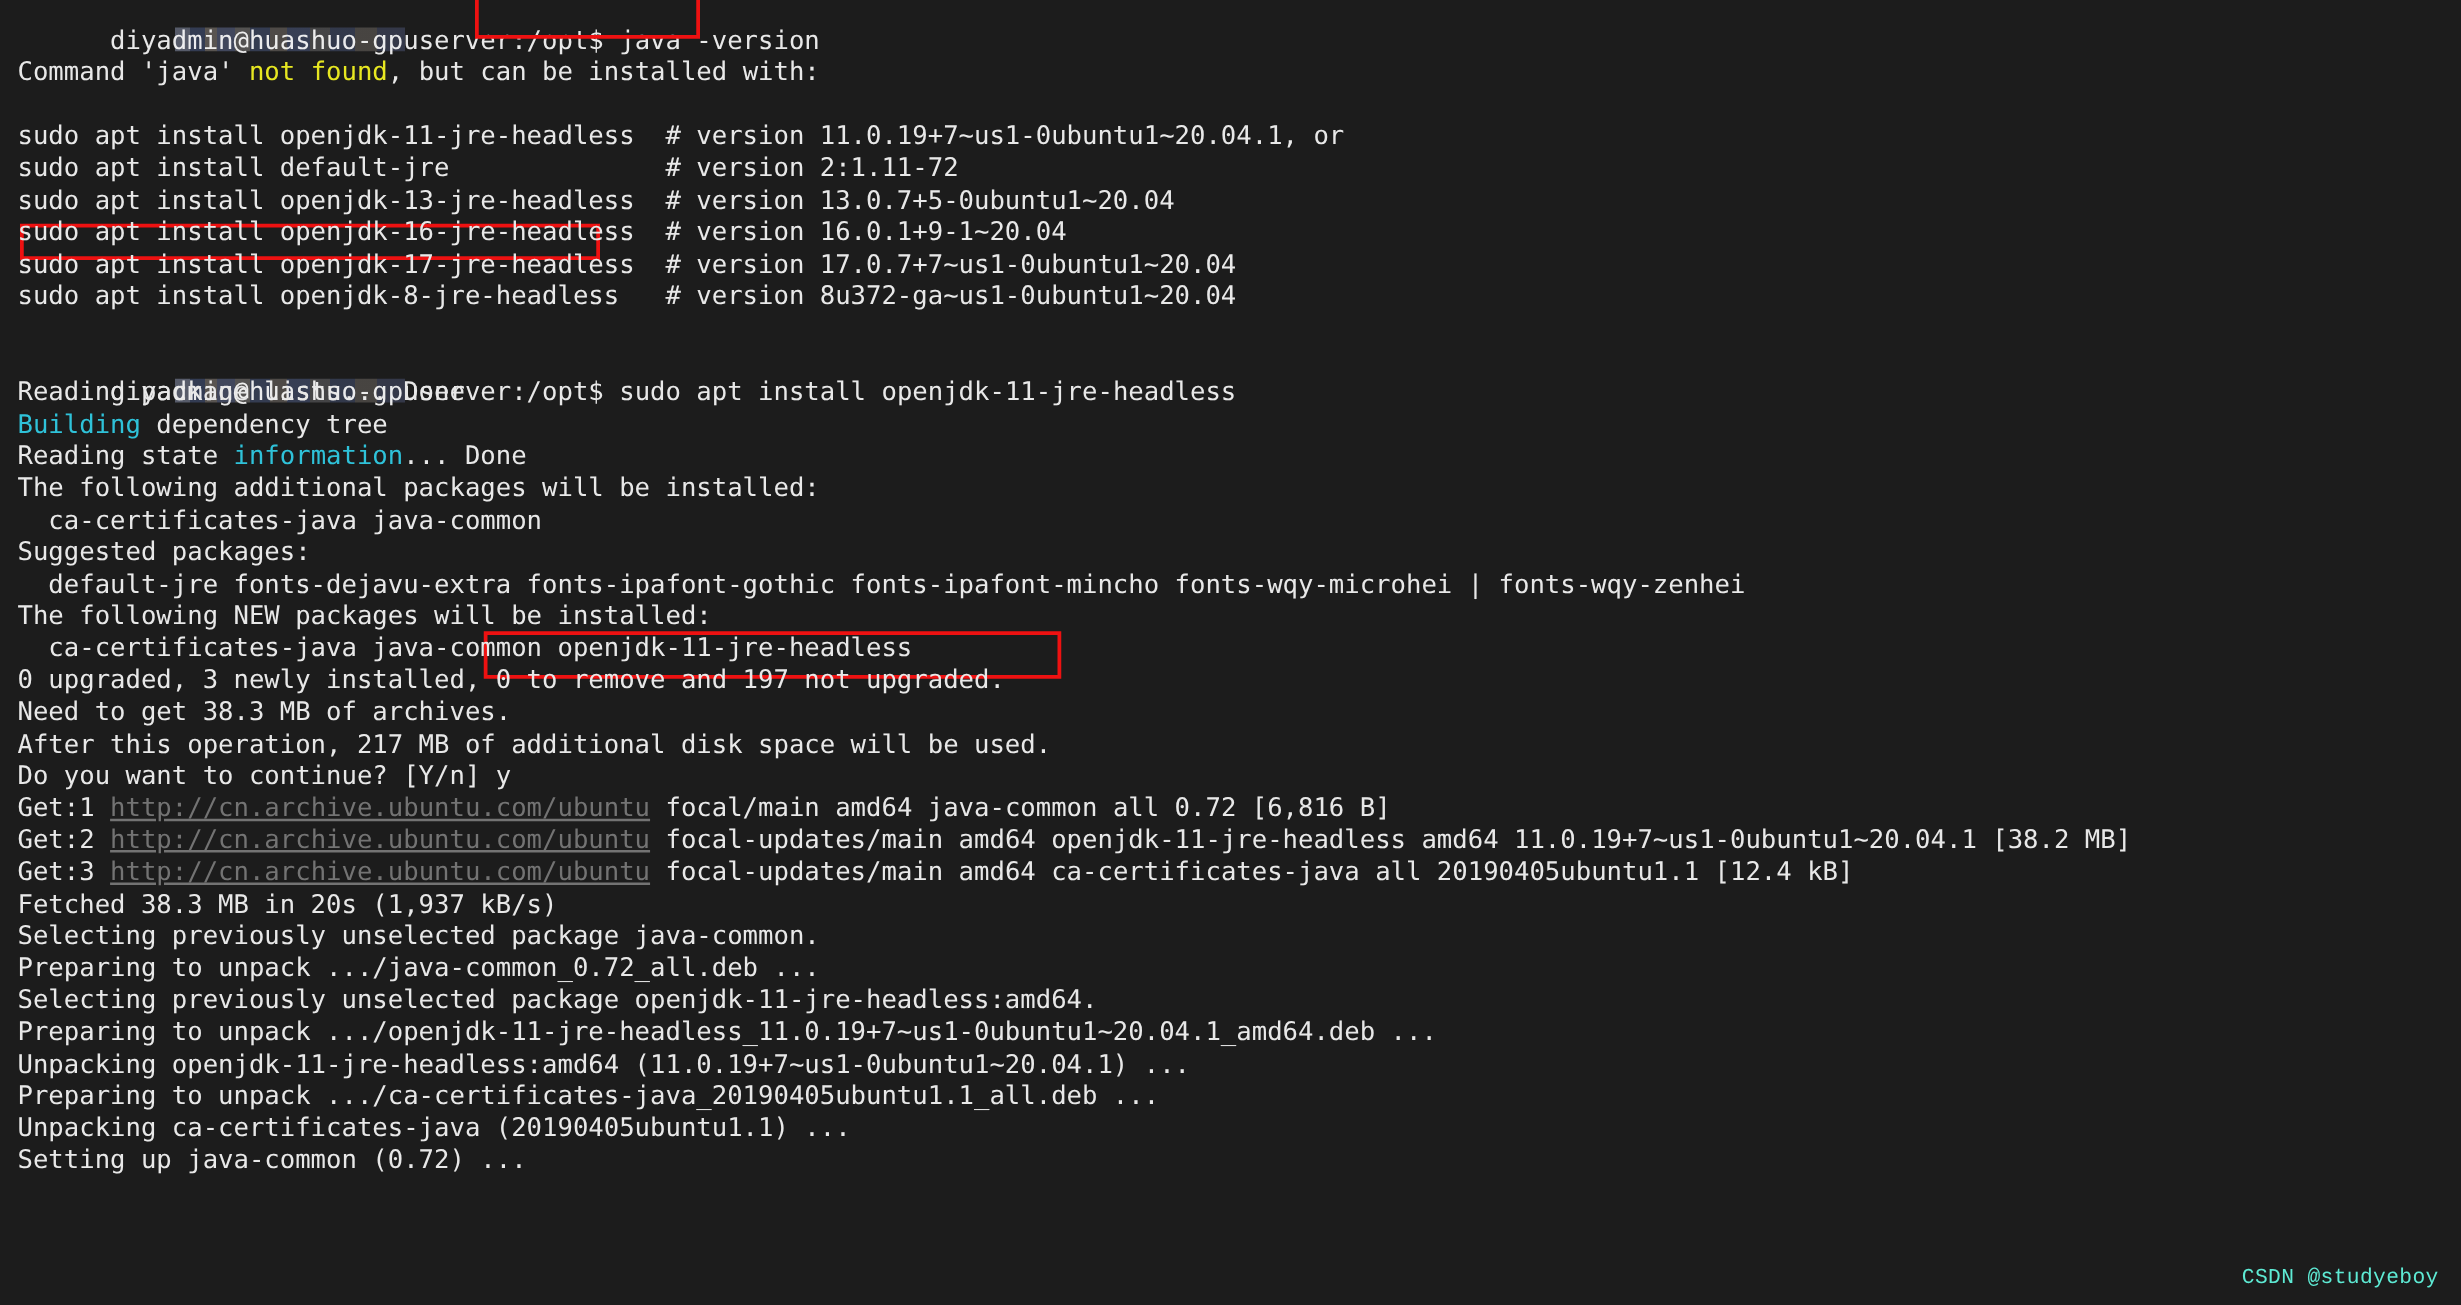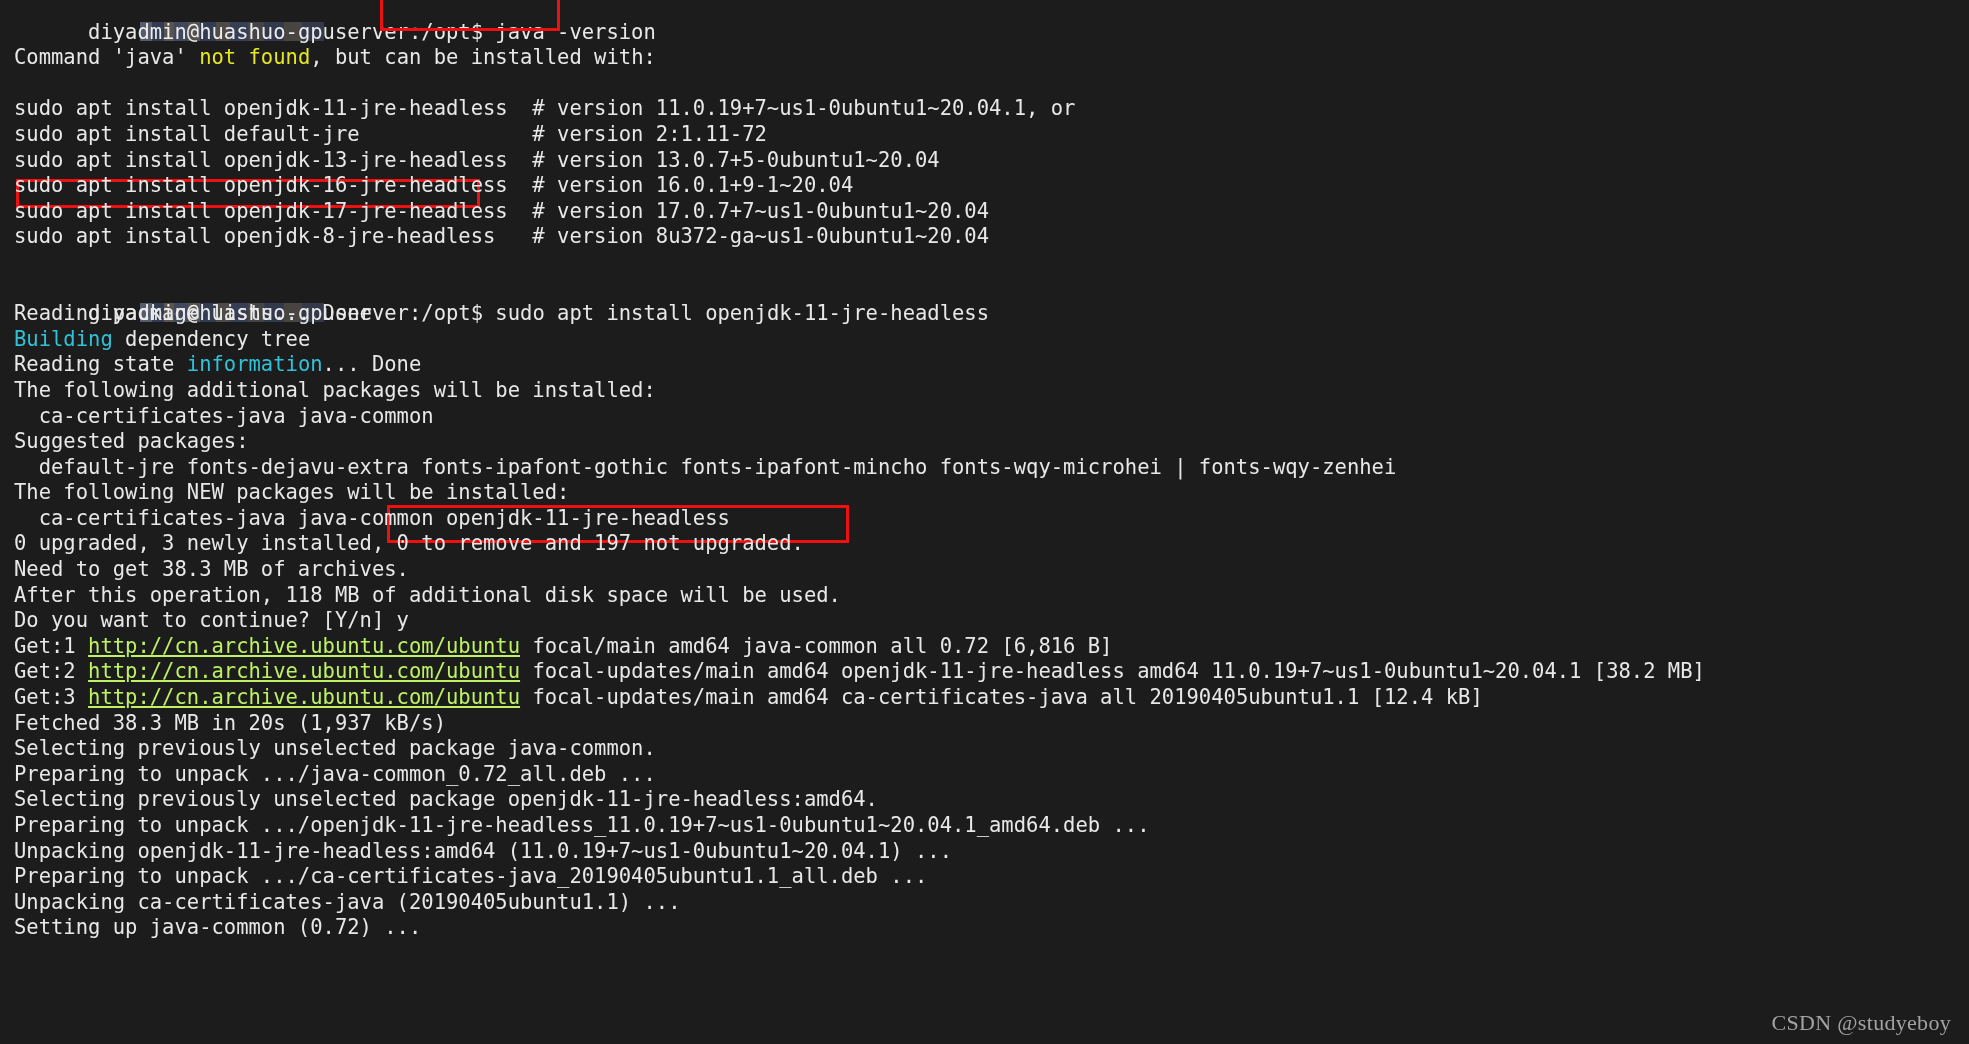--- a/index.html
+++ b/index.html
@@ -39,21 +39,21 @@
     height: 25.6px;
     position: relative;
   }
 
   .blank { height: 25.6px; }
 
   
   .c-white   { color: #e8e8e8; }
   .c-yellow  { color: #e7e721; text-align: center; }
   .c-cyan    { color: #2fc2d9; }
-  .c-url     { color: #bef264; text-decoration: underline; }
+  .c-url     { color: #737373; text-decoration: underline; }
 
   
   .prompt-redacted {
     position: relative;
     display: inline-block;
   }
   .prompt-redacted .mosaic {
     position: absolute;
     left: 0;
     top: 2px;
@@ -88,23 +88,23 @@
   }
 
   #redbox-java-version  { left: 366px;  top: -4px;  width: 180px; height: 41px; }
   #redbox-install-cmd   { left: 2px;    top: 83px;  width: 464px; height: 29px; }
   #redbox-sudo-apt      { left: 373px;  top: 229px; width: 462px; height: 38px; }
 
   #watermark {
     position: absolute;
     right: 18px;
     bottom: 8px;
-    color: #a3a3a3;
-    font-family: Liberation Serif, serif;
-    font-size: 22px;
+    color: #5eead4;
+    font-family: Liberation Mono, monospace;
+    font-size: 17px;
     letter-spacing: 0.3px;
   }
 </style>
 </head>
 <body>
 
 <div id="terminal">
   <div class="screen">
 
     <div class="line">
@@ -138,21 +138,21 @@
     <div class="line"><span class="c-cyan">Building</span><span class="c-white"> dependency tree</span></div>
     <div class="line"><span class="c-white">Reading state </span><span class="c-cyan">information</span><span class="c-white">... Done</span></div>
     <div class="line"><span class="c-white">The following additional packages will be installed:</span></div>
     <div class="line"><span class="c-white">  ca-certificates-java java-common</span></div>
     <div class="line"><span class="c-white">Suggested packages:</span></div>
     <div class="line"><span class="c-white">  default-jre fonts-dejavu-extra fonts-ipafont-gothic fonts-ipafont-mincho fonts-wqy-microhei | fonts-wqy-zenhei</span></div>
     <div class="line"><span class="c-white">The following NEW packages will be installed:</span></div>
     <div class="line"><span class="c-white">  ca-certificates-java java-common openjdk-11-jre-headless</span></div>
     <div class="line"><span class="c-white">0 upgraded, 3 newly installed, 0 to remove and 197 not upgraded.</span></div>
     <div class="line"><span class="c-white">Need to get 38.3 MB of archives.</span></div>
-    <div class="line"><span class="c-white">After this operation, 118 MB of additional disk space will be used.</span></div>
+    <div class="line"><span class="c-white">After this operation, 217 MB of additional disk space will be used.</span></div>
     <div class="line"><span class="c-white">Do you want to continue? [Y/n] y</span></div>
 
     <div class="line"><span class="c-white">Get:1 </span><span class="c-url">http://cn.archive.ubuntu.com/ubuntu</span><span class="c-white"> focal/main amd64 java-common all 0.72 [6,816 B]</span></div>
     <div class="line"><span class="c-white">Get:2 </span><span class="c-url">http://cn.archive.ubuntu.com/ubuntu</span><span class="c-white"> focal-updates/main amd64 openjdk-11-jre-headless amd64 11.0.19+7~us1-0ubuntu1~20.04.1 [38.2 MB]</span></div>
     <div class="line"><span class="c-white">Get:3 </span><span class="c-url">http://cn.archive.ubuntu.com/ubuntu</span><span class="c-white"> focal-updates/main amd64 ca-certificates-java all 20190405ubuntu1.1 [12.4 kB]</span></div>
 
     <div class="line"><span class="c-white">Fetched 38.3 MB in 20s (1,937 kB/s)</span></div>
     <div class="line"><span class="c-white">Selecting previously unselected package java-common.</span></div>
     <div class="line"><span class="c-white">Preparing to unpack .../java-common_0.72_all.deb ...</span></div>
     <div class="line"><span class="c-white">Selecting previously unselected package openjdk-11-jre-headless:amd64.</span></div>

